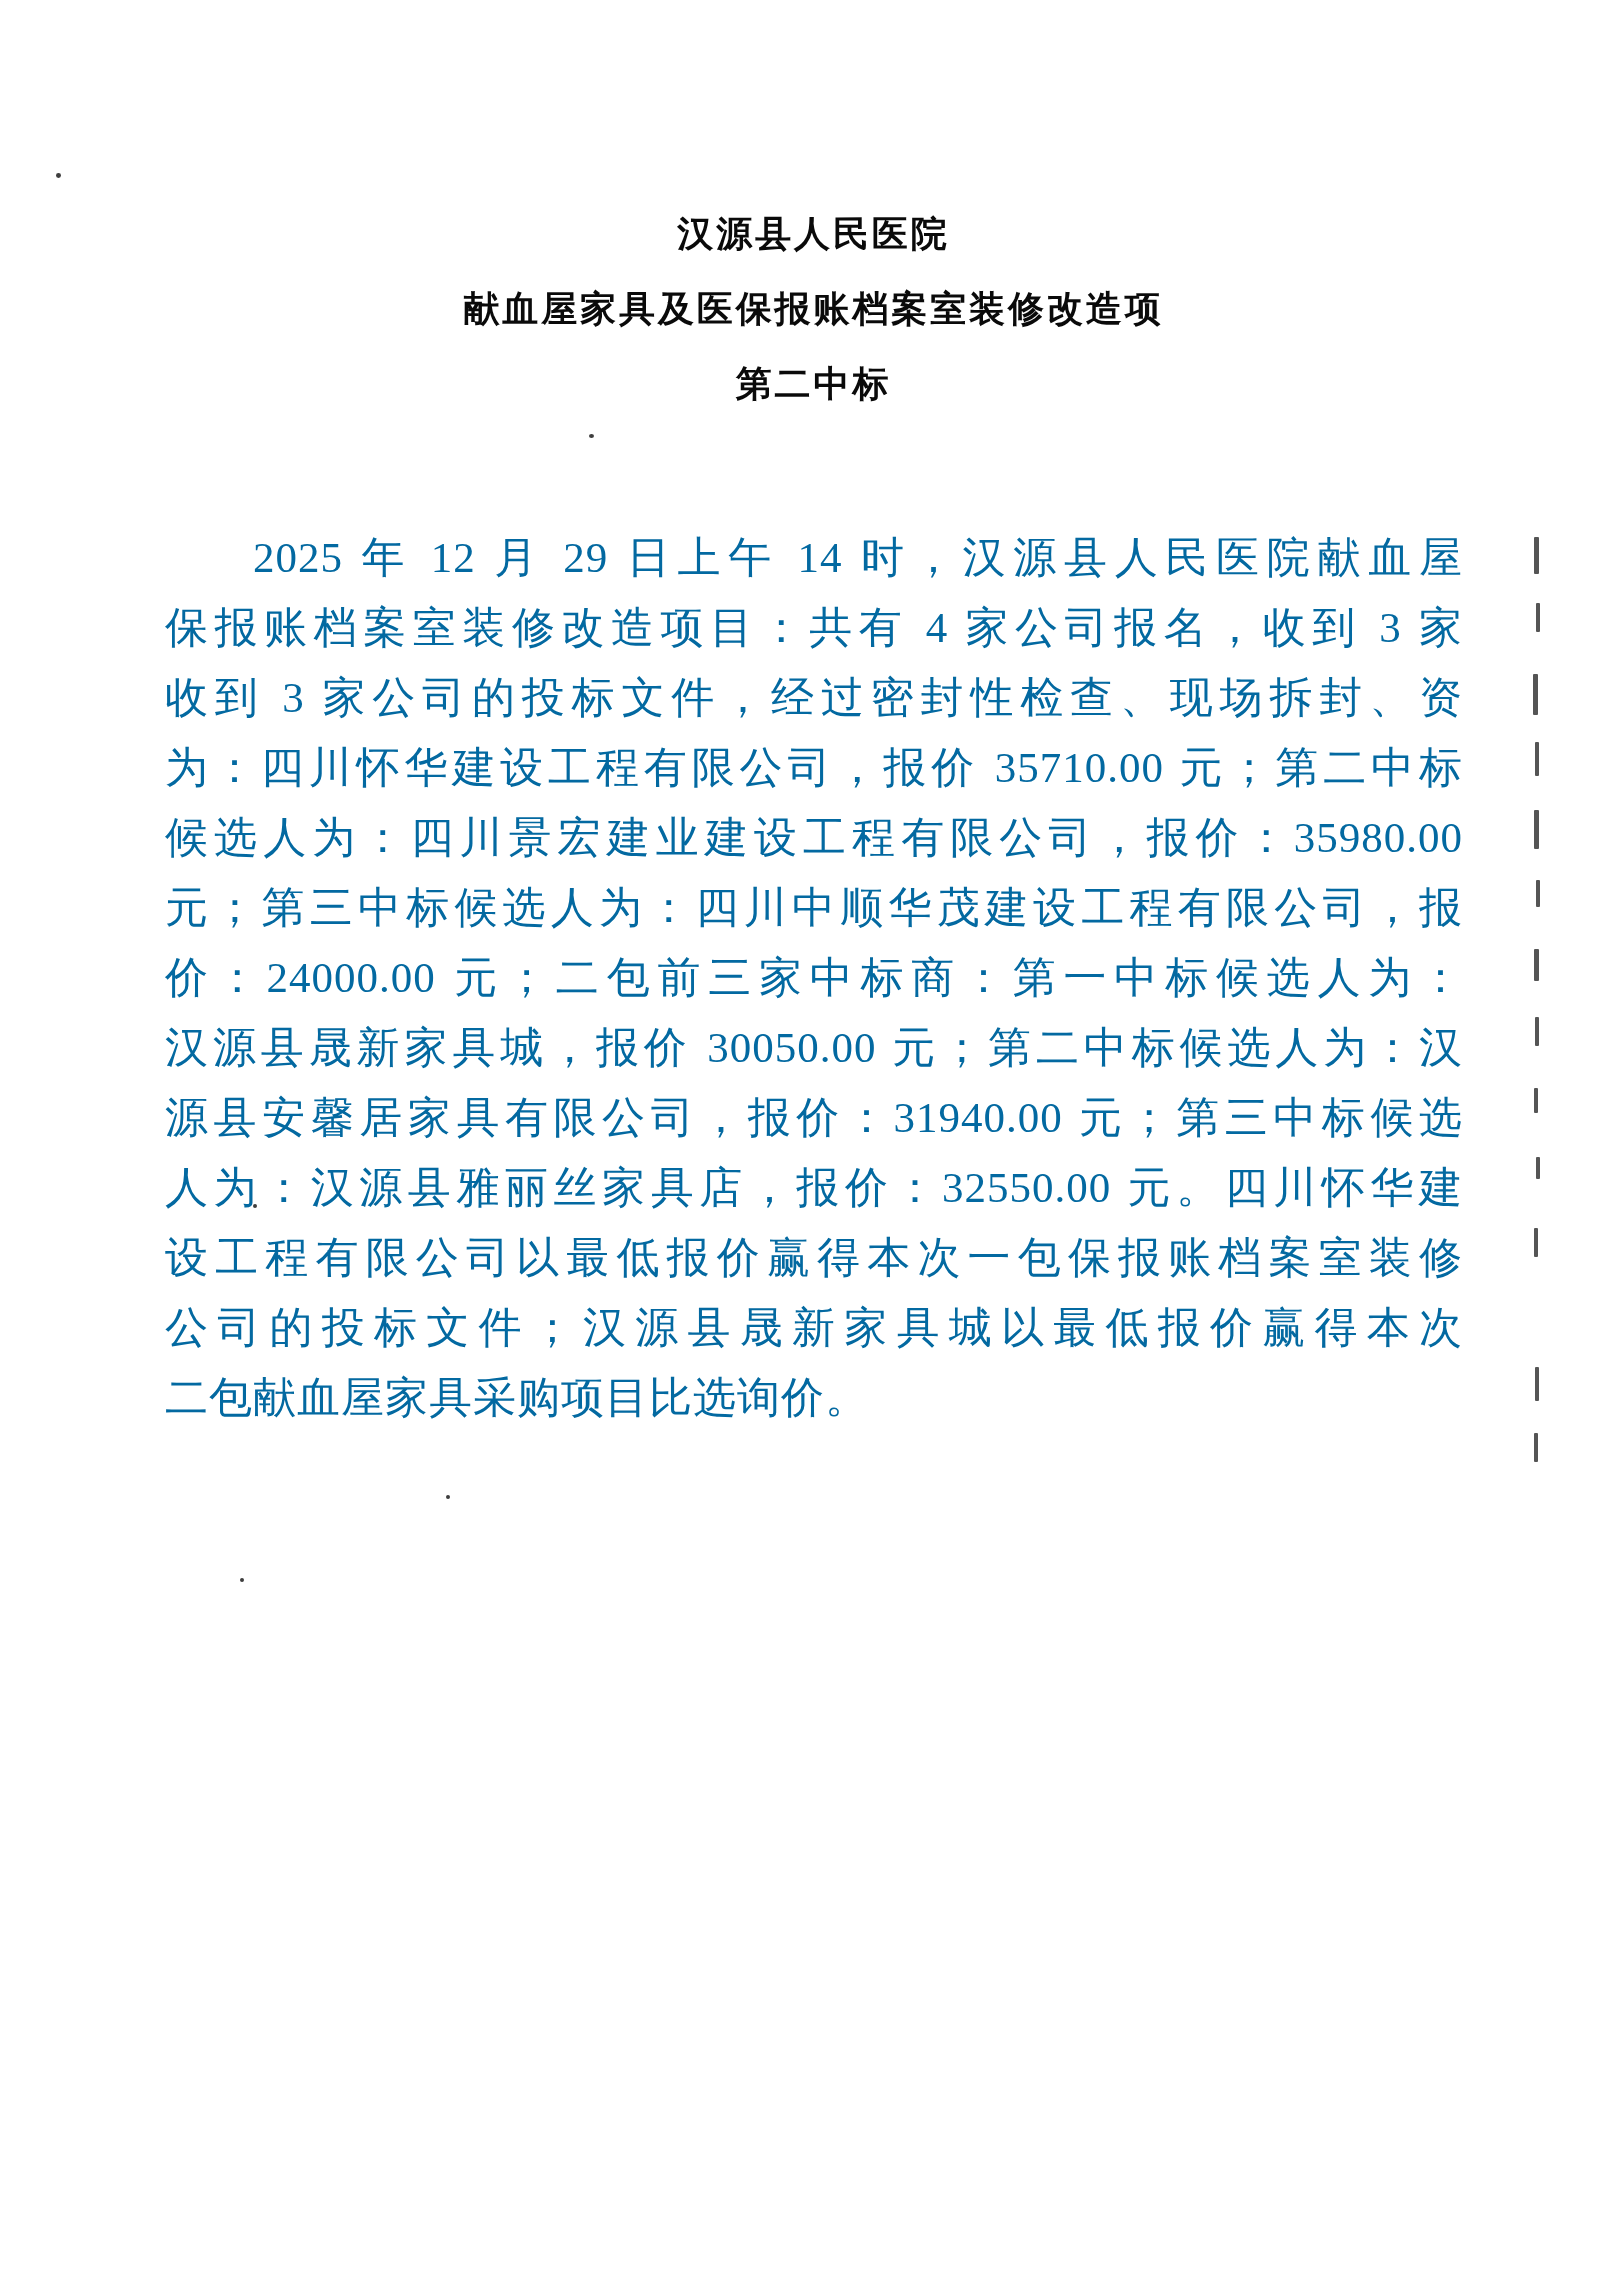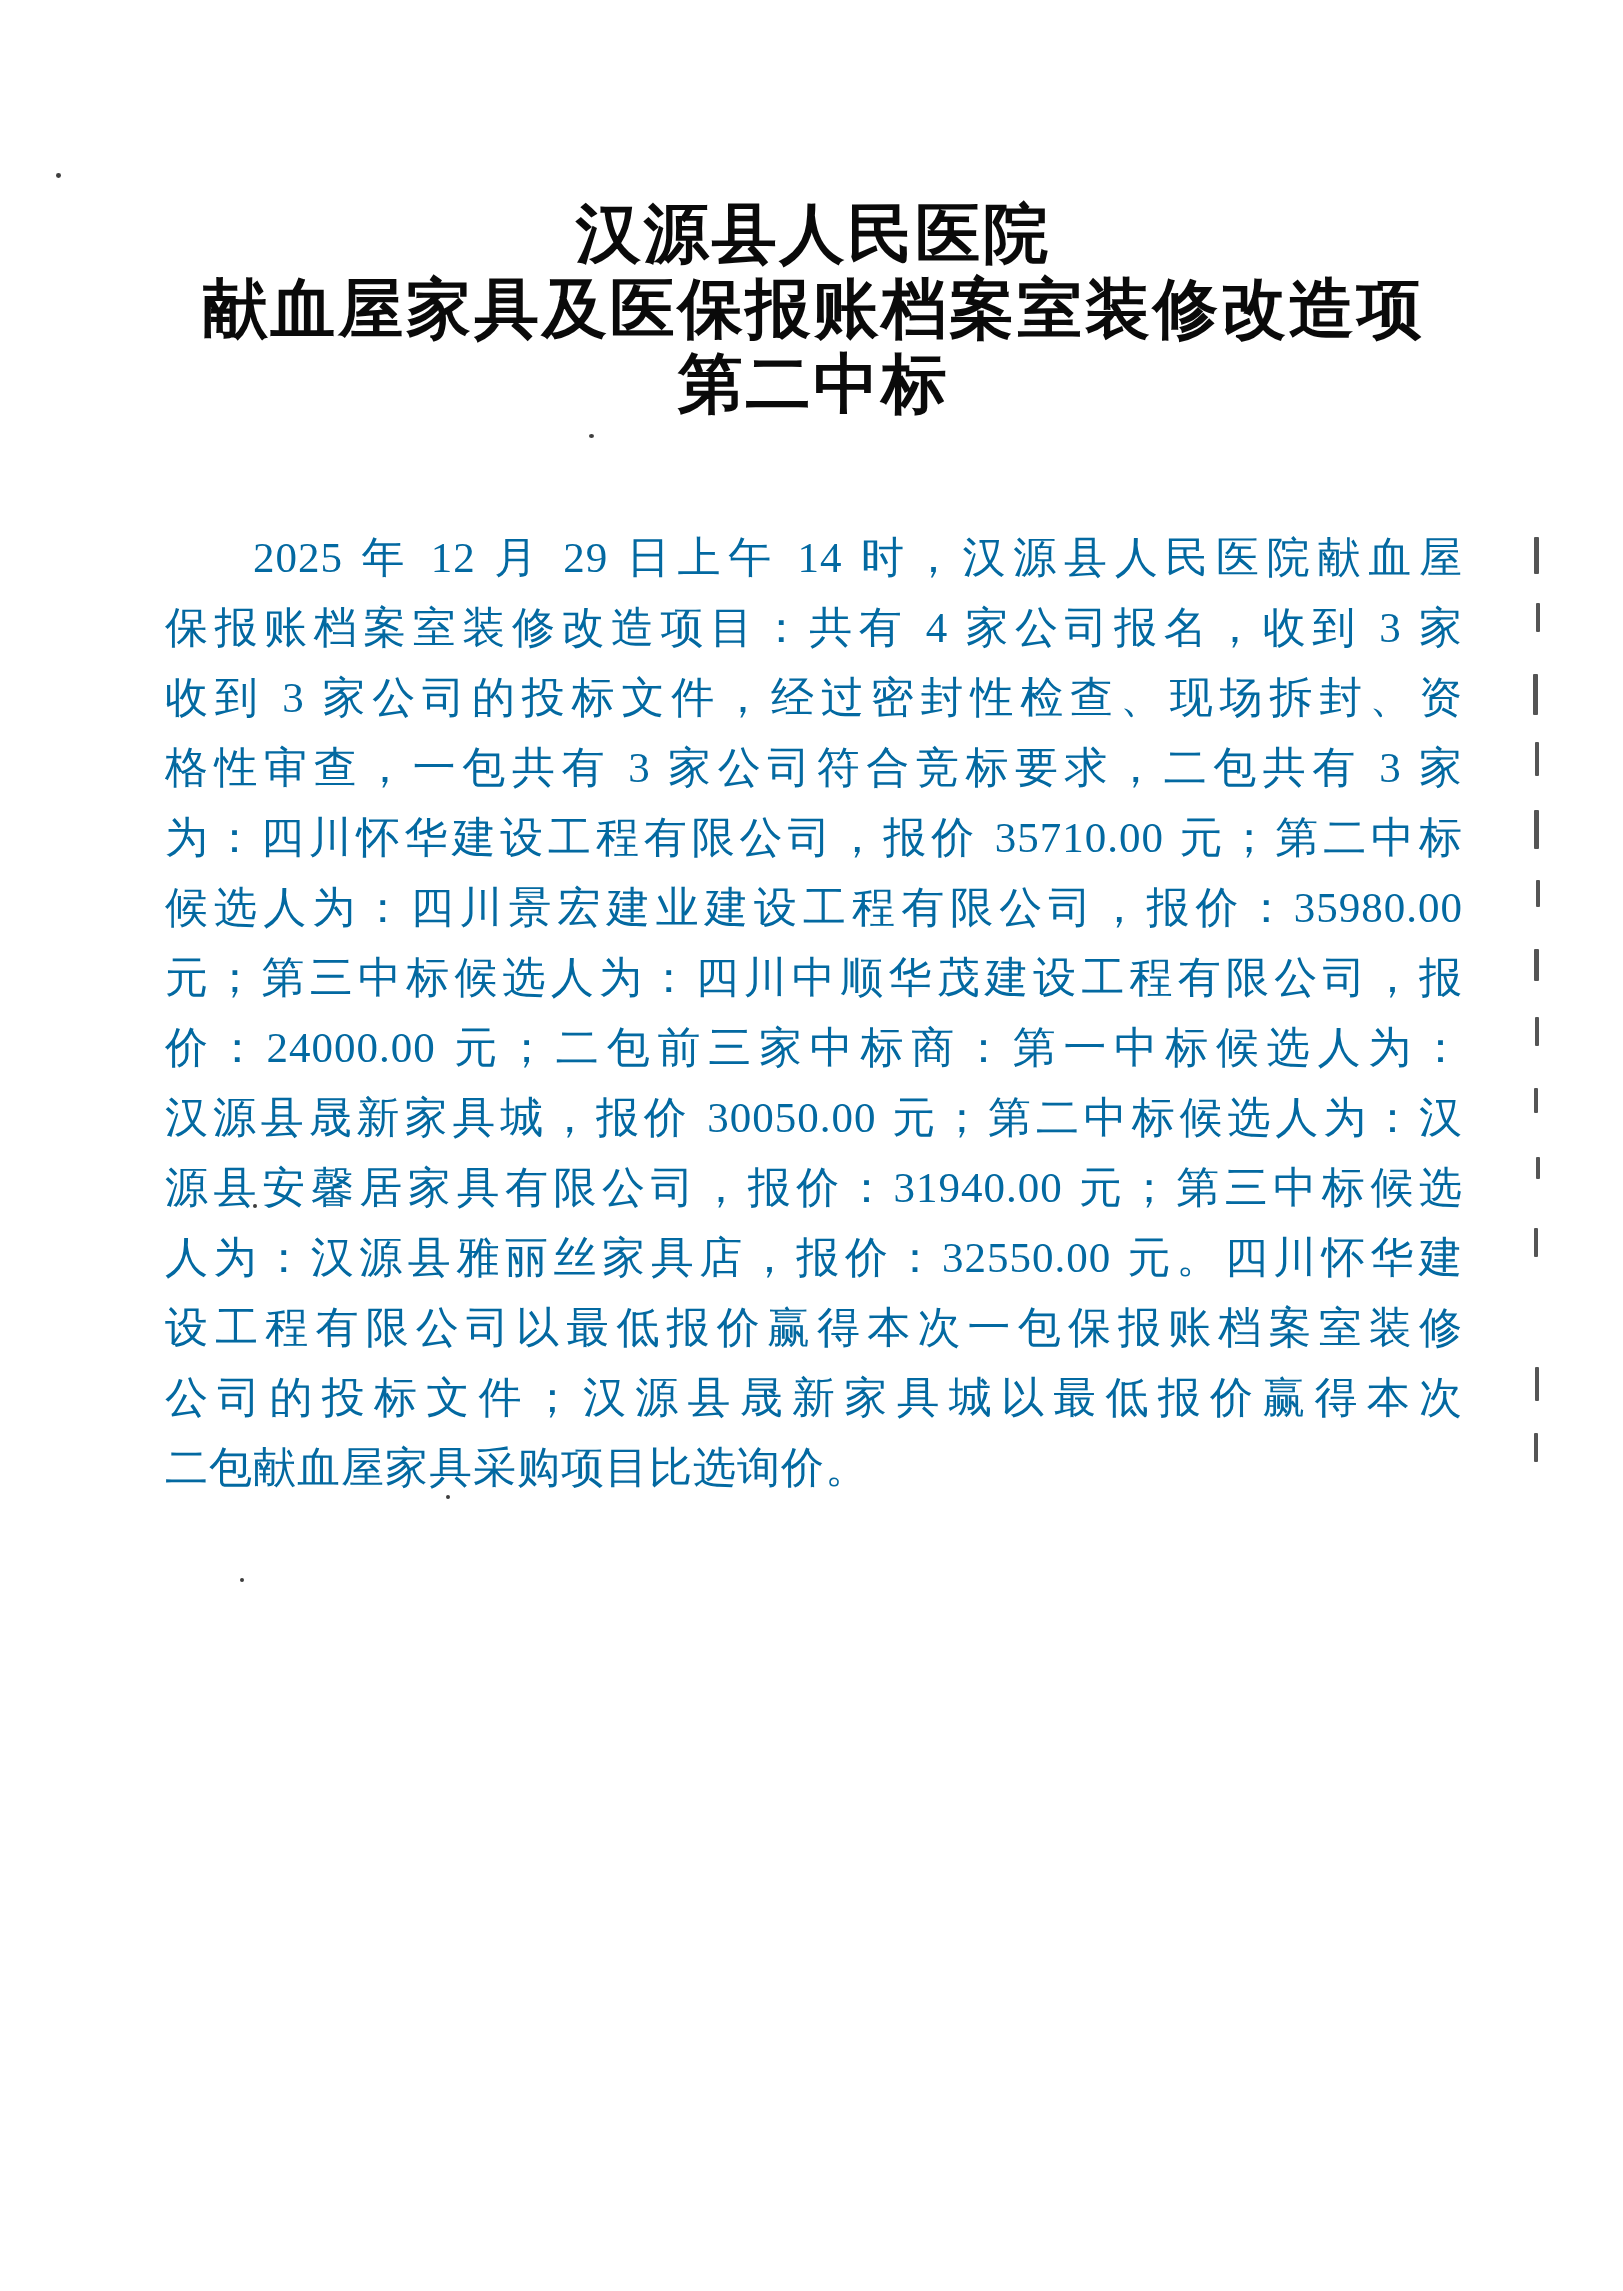--- a/index.html
+++ b/index.html
@@ -18,21 +18,21 @@
     font-family: "Liberation Serif", "DejaVu Serif", serif;
   }
   .doc-title {
     position: absolute;
     top: 196px;
     left: 137px;
     width: 1353px;
     text-align: center;
     font-family: "Liberation Sans", "DejaVu Sans", sans-serif;
     font-weight: bold;
-    font-size: 65px;
+    font-size: 36px;
     line-height: 75px;
     letter-spacing: 2.9px;
     color: #0a0a0a;
   }
   .doc-title .title-line {
     white-space: nowrap;
   }
   .doc-body {
     position: absolute;
     top: 523px;
@@ -75,21 +75,20 @@
   <div class="doc-title">
     <div class="title-line">汉源县人民医院</div>
     <div class="title-line">献血屋家具及医保报账档案室装修改造项</div>
     <div class="title-line">第二中标</div>
   </div>
 
   <div class="doc-body">
       <div class="body-line">2025 年 12 月 29 日上午 14 时，汉源县人民医院献血屋</div>
       <div class="body-line">保报账档案室装修改造项目：共有 4 家公司报名，收到 3 家</div>
       <div class="body-line">收到 3 家公司的投标文件，经过密封性检查、现场拆封、资</div>
-      <div class="body-line">格性审查，一包共有 3 家公司符合竞标要求，二包共有 3 家</div>
       <div class="body-line">为：四川怀华建设工程有限公司，报价 35710.00 元；第二中标</div>
       <div class="body-line">候选人为：四川景宏建业建设工程有限公司，报价：35980.00</div>
       <div class="body-line">元；第三中标候选人为：四川中顺华茂建设工程有限公司，报</div>
       <div class="body-line">价：24000.00 元；二包前三家中标商：第一中标候选人为：</div>
       <div class="body-line">汉源县晟新家具城，报价 30050.00 元；第二中标候选人为：汉</div>
       <div class="body-line">源县安馨居家具有限公司，报价：31940.00 元；第三中标候选</div>
       <div class="body-line">人为：汉源县雅丽丝家具店，报价：32550.00 元。四川怀华建</div>
       <div class="body-line">设工程有限公司以最低报价赢得本次一包保报账档案室装修</div>
       <div class="body-line">公司的投标文件；汉源县晟新家具城以最低报价赢得本次</div>
       <div class="body-line">二包献血屋家具采购项目比选询价。</div>

